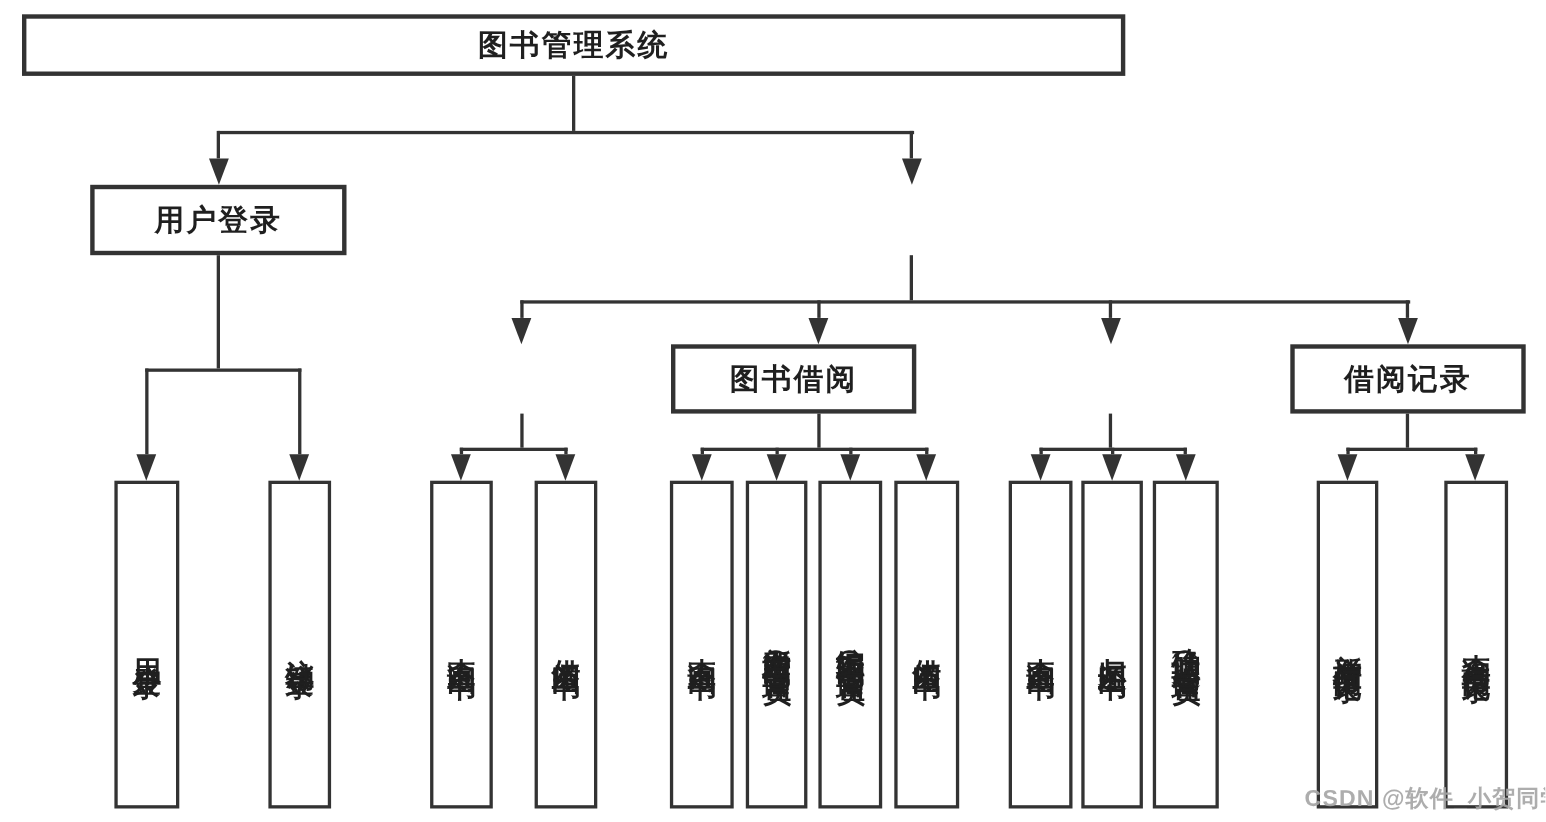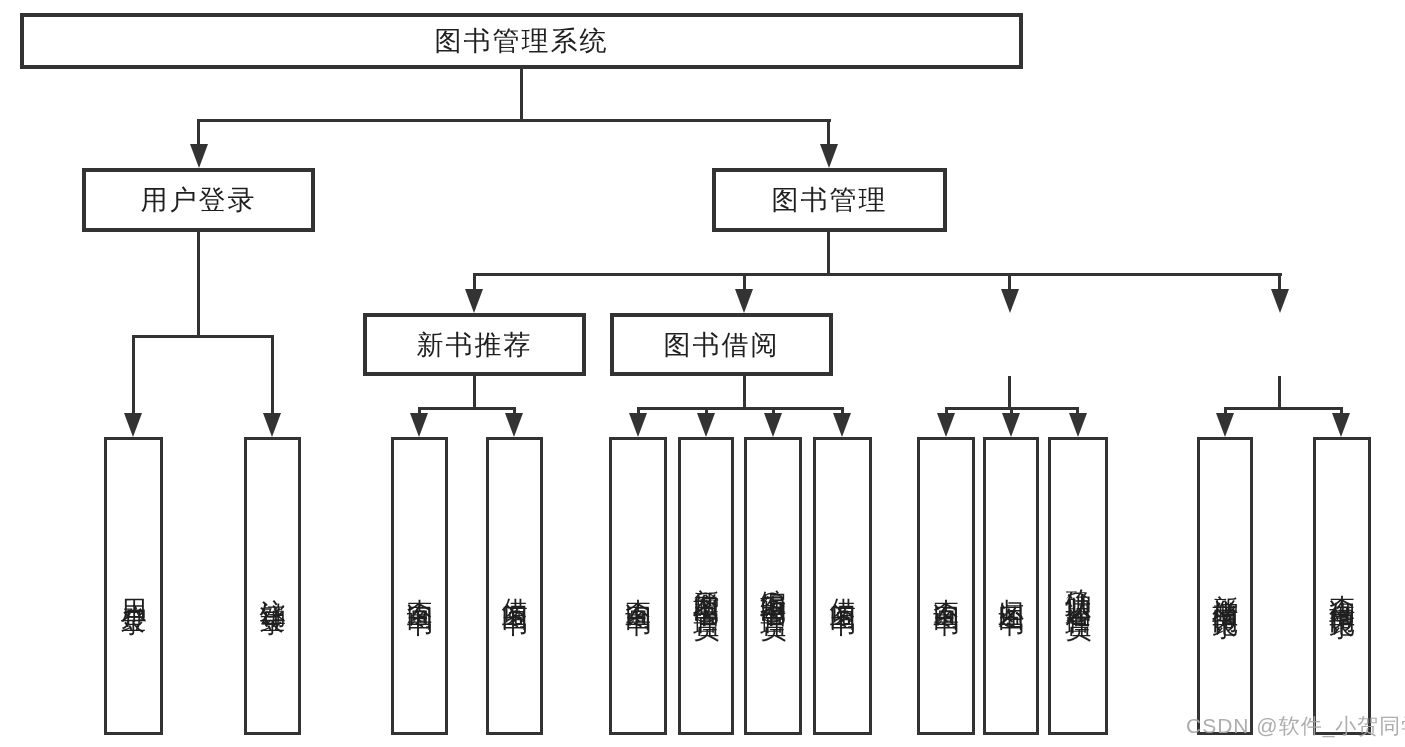--- a/index.html
+++ b/index.html
@@ -5,20 +5,21 @@
   * { margin: 0; padding: 0; box-sizing: border-box; }
   html, body { background: #ffffff; }
   body { font-family: "Liberation Sans", "DejaVu Sans", sans-serif; }
 
   .canvas {
     position: relative;
     width: 1405px;
     height: 747px;
     background: #ffffff;
     overflow: hidden;
+    font-weight: bold;
   }
 
   
   .node {
     position: absolute;
     background: #ffffff;
     border: 4px solid #333333;
     display: flex;
     align-items: center;
     justify-content: center;
@@ -64,29 +65,26 @@
 
 <div class="canvas">
 
   <div class="node hnode" style="left:20px; top:13px; width:1003px; height:56px;">
     <span>图书管理系统</span>
   </div>
 
   <div class="node hnode" style="left:82px; top:168px; width:233px; height:64px;">
     <span>用户登录</span>
   </div>
-  <div class="node hnode" style="left:712px; top:168px; width:235px; height:64px;">
-    <span>图书管理</span>
-  </div>
 
-  <div class="node hnode" style="left:363px; top:313px; width:223px; height:63px;">
-    <span>新书推荐</span>
-  </div>
   <div class="node hnode" style="left:610px; top:313px; width:223px; height:63px;">
     <span>图书借阅</span>
+  </div>
+  <div class="node hnode" style="left:1173px; top:313px; width:214px; height:63px;">
+    <span>借阅记录</span>
   </div>
 
   <div class="node vnode" style="left:104px; top:437px; width:59px; height:298px;">
     <span class="vtext">用户登录</span>
   </div>
   <div class="node vnode" style="left:244px; top:437px; width:57px; height:298px;">
     <span class="vtext">注销登录</span>
   </div>
   <div class="node vnode" style="left:391px; top:437px; width:57px; height:298px;">
     <span class="vtext">查询图书</span>

